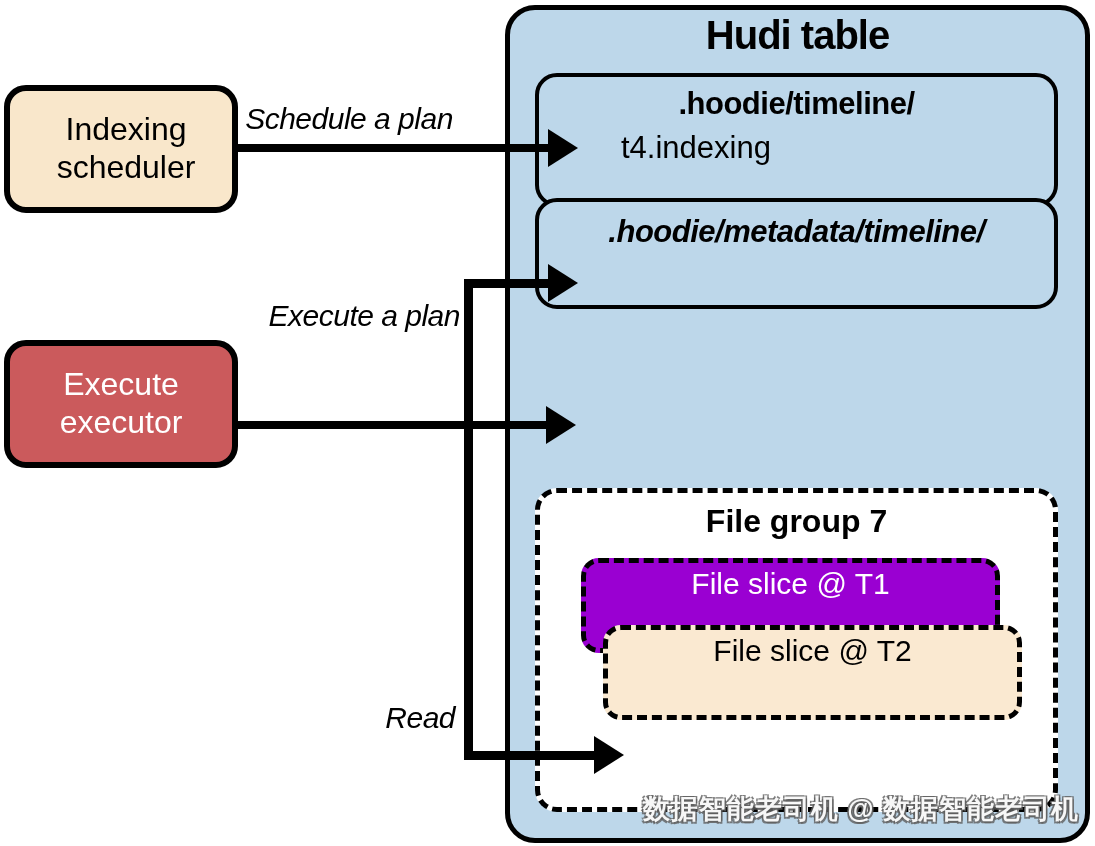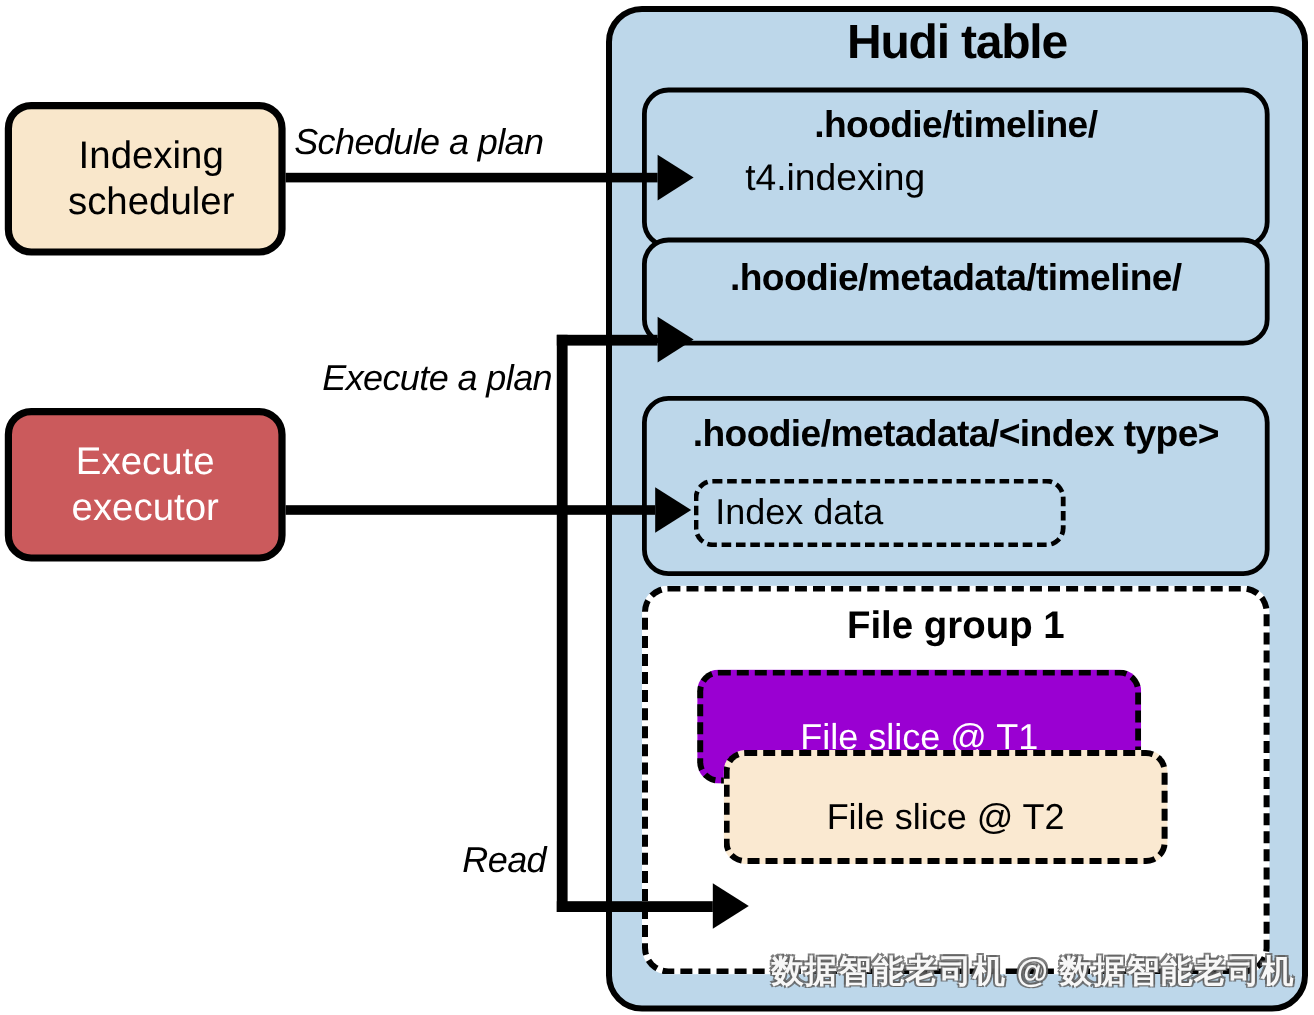--- a/index.html
+++ b/index.html
@@ -20,21 +20,21 @@
     left: 505px; top: 13px; width: 585px; text-align: center;
     font-size: 40px; font-weight: bold; letter-spacing: -1px;
   }
 
   
   .folder {
     left: 535px; width: 523px; background: #BDD7EA;
     border: 4px solid #000; border-radius: 22px; box-sizing: border-box;
   }
   .folder-1 { top: 73px;  height: 134px; }
-  .folder-2 { top: 198px; height: 90px; }
+  .folder-2 { top: 198px; height: 111px; font-style: italic; }
   .folder-3 { top: 330px; height: 150px; }
   .folder-title {
     position: absolute; left: 0; width: 100%; text-align: center;
     font-weight: bold; font-size: 31px; letter-spacing: -0.5px;
   }
   .folder-1 .folder-title { top: 9px; }
   .folder-2 .folder-title { top: 12px; }
   .folder-3 .folder-title { top: 10px; }
   .folder-entry { position: absolute; left: 46px; font-size: 31px; }
   .folder-1 .folder-entry { top: 53px; margin-left: 36px; }
@@ -49,23 +49,23 @@
   .file-group {
     left: 535px; top: 488px; width: 523px; height: 324px;
     background: #ffffff; border: 5px dashed #000; border-radius: 22px;
     box-sizing: border-box;
   }
   .fg-title {
     position: absolute; top: 10px; left: 0; width: 100%;
     text-align: center; font-weight: bold; font-size: 32px;
   }
   .slice {
-    position: absolute; width: 370px; height: 95px;
+    position: absolute; width: 419px; height: 95px;
     border: 5px dashed #000; border-radius: 18px; box-sizing: border-box;
-    text-align: center; font-size: 30px; padding-top: 35px;
+    text-align: center; font-size: 30px; padding-top: 4px;
   }
   .slice-t1 { left: 41px; top: 65px;  background: #9A00D2; color: #ffffff; }
   .slice-t2 { left: 63px; top: 132px; background: #FAE9D1; color: #000000; }
   .slice-t3 { left: 84px; top: 198px; background: #0E9145; color: #ffffff; }
 
   
   .actor {
     left: 4px; width: 234px; height: 128px;
     border: 6px solid #000; border-radius: 22px; box-sizing: border-box;
     display: flex; align-items: center; justify-content: center;
@@ -117,27 +117,23 @@
 
   <div class="abs folder folder-1">
     <div class="folder-title">.hoodie/timeline/</div>
     <div class="folder-entry">t4.indexing</div>
   </div>
 
   <div class="abs folder folder-2">
     <div class="folder-title">.hoodie/metadata/timeline/</div>
   </div>
 
-  <div class="abs folder folder-3">
-    <div class="folder-title">.hoodie/metadata/&lt;index type&gt;</div>
-    <div class="index-data">Index data</div>
-  </div>
 
   <div class="abs file-group">
-    <div class="fg-title">File group 1</div>
+    <div class="fg-title">File group 7</div>
     <div class="slice slice-t1">File slice @ T1</div>
     <div class="slice slice-t2">File slice @ T2</div>
   </div>
 
   <div class="abs actor scheduler">Indexing scheduler</div>
   <div class="abs actor executor">Execute executor</div>
 
   <div class="line schedule-line"></div>
   <div class="head schedule-head"></div>
   <div class="arrow-label schedule-label">Schedule a plan</div>

